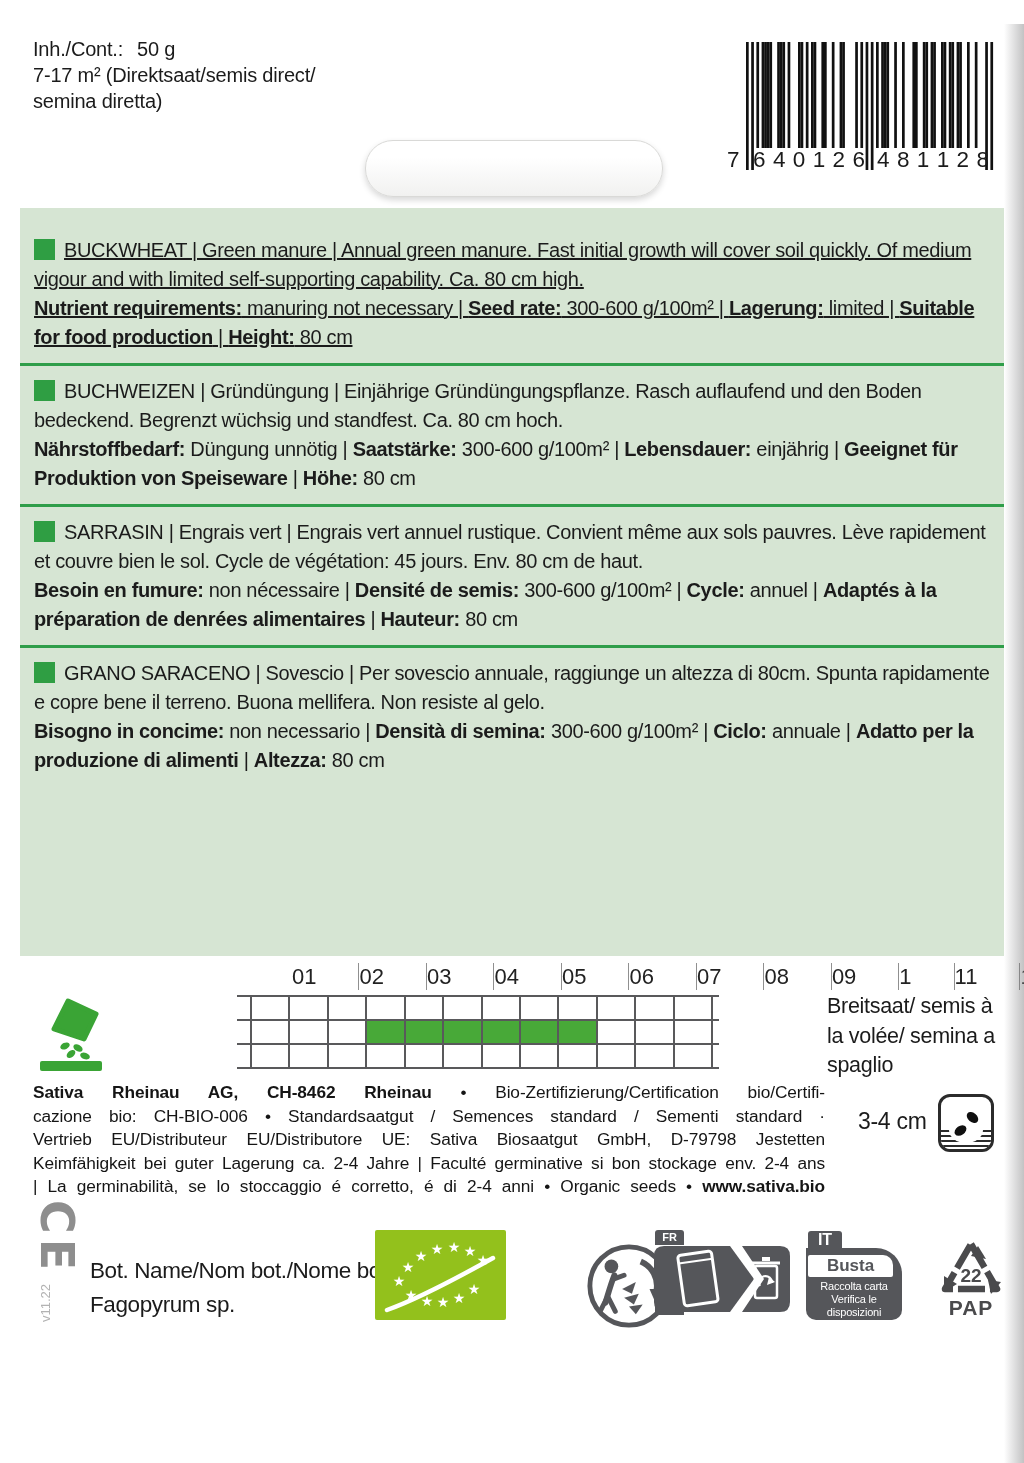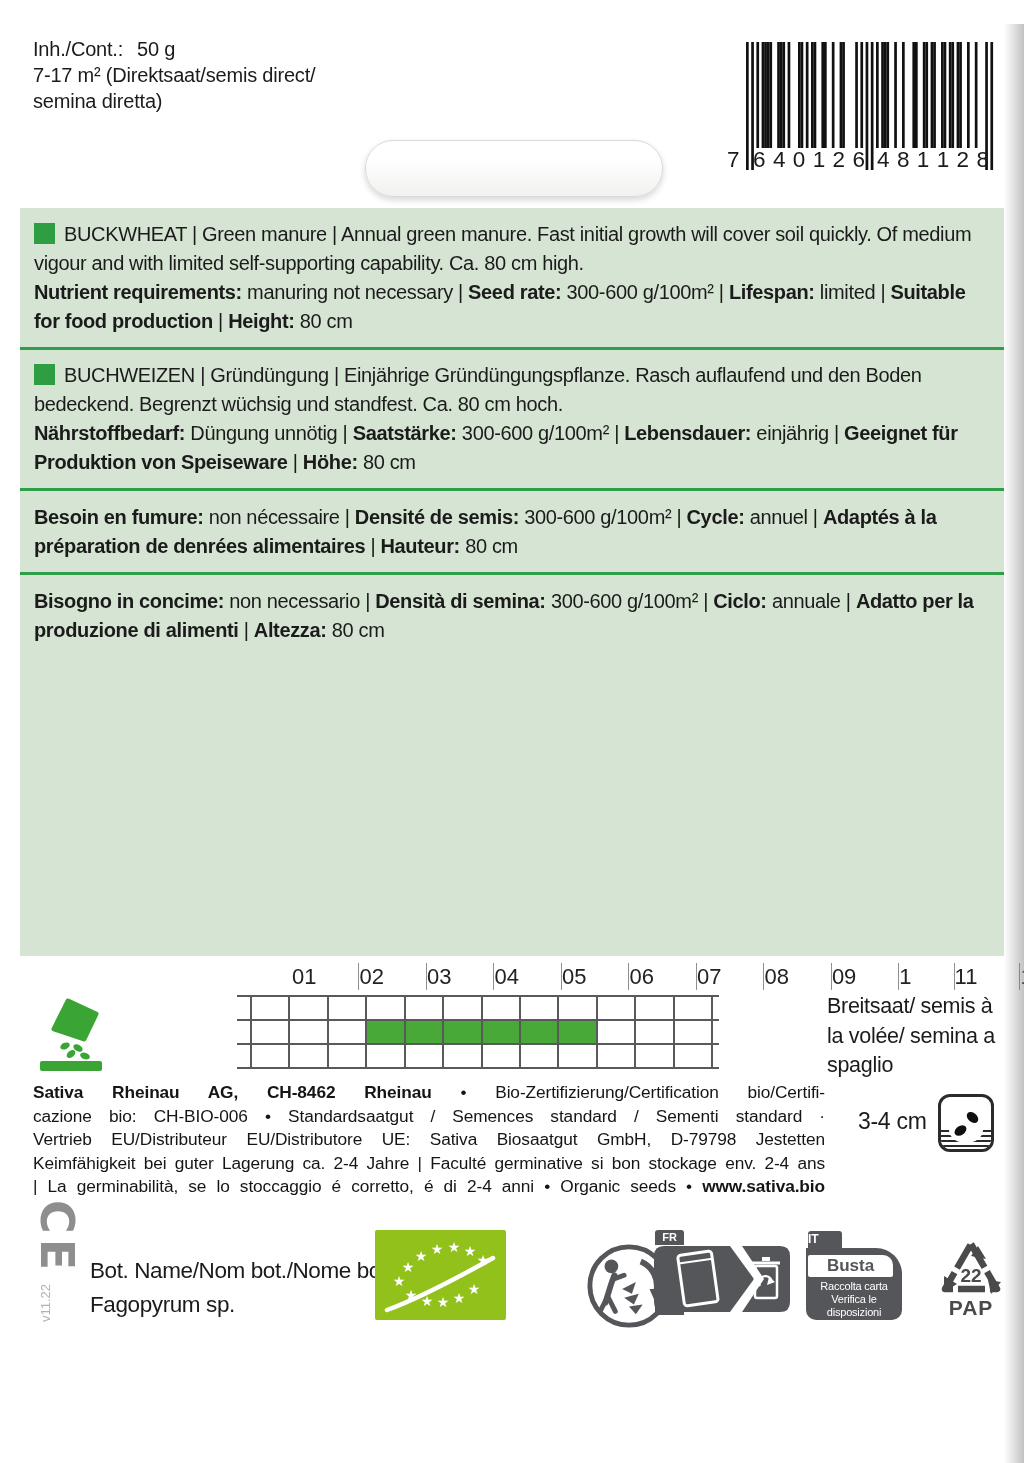--- a/index.html
+++ b/index.html
@@ -15,21 +15,21 @@
   .bdigits{position:absolute;top:147px;display:flex;justify-content:space-between;font-size:22.5px;}
   #bd-left{left:753px;width:112px;}
   #bd-right{left:877px;width:112px;}
   
   .hang-slot{position:absolute;left:365px;top:140px;width:296px;height:55px;border-radius:28px;
              background:linear-gradient(180deg,#ffffff 30%,#f1f1f0);border:1px solid #d9d9d7;
              box-shadow:0 3px 6px rgba(0,0,0,.16), inset 0 1px 0 #fff;}
   
   .info-box{position:absolute;left:20px;top:208px;width:984px;height:748px;background:var(--boxbg);box-sizing:border-box;}
   .section{padding:11px 14px 12px;border-top:3px solid var(--rule);}
-  .section:first-child{border-top:none;padding-top:12px;}
+  .section:first-child{border-top:none;padding-top:28px;text-decoration:underline;}
   .intro,.details{margin:0;font-size:20px;line-height:28.5px;letter-spacing:-0.35px;}
   .details{margin-top:1px;}
   .bullet{display:inline-block;width:21px;height:21px;background:var(--bullet);margin-right:9px;vertical-align:-3px;}
   
   .cal-head{position:absolute;left:250px;top:963px;width:463px;display:flex;font-size:22px;line-height:27px;color:#222;}
   .cal-head .m{flex:1;text-align:center;margin-left:42px;}
   .cal-head .m + .m{border-left:1.5px solid #909090;}
   .cal-grid{position:absolute;left:237px;top:995px;width:482px;}
   .cal-row{height:22px;border-top:2px solid #59595b;position:relative;}
   .cal-row:last-child{border-bottom:2px solid #59595b;}
@@ -58,22 +58,22 @@
       color:#b3b3b3;font-size:13px;}
   .botlabel{position:absolute;left:90px;top:1258px;font-size:22.5px;letter-spacing:-0.4px;}
   .botname{position:absolute;left:90px;top:1292px;font-size:22.5px;letter-spacing:-0.4px;}
   .eulogo{position:absolute;left:375px;top:1230px;width:131px;height:90px;background:var(--eu);border-radius:2px;}
   .triman{position:absolute;left:585px;top:1242px;}
   .dtags{position:absolute;left:655px;top:1230px;display:flex;gap:20px;flex-direction:column;}
   .dtag{width:29px;height:15px;background:var(--dark);color:#fff;font-size:11px;font-weight:bold;
         text-align:center;line-height:15px;border-radius:3px 3px 0 0;}
   .dpanel{position:absolute;left:652px;top:1246px;}
   .busta{position:absolute;left:806px;top:1231px;}
-  .busta .tab{width:34px;height:17px;margin-left:2px;background:var(--dark);color:#fff;font-size:12px;
-        font-weight:bold;text-align:left;line-height:17px;border-radius:3px 3px 0 0;}
+  .busta .tab{width:34px;height:17px;margin-left:2px;background:var(--dark);color:#fff;font-size:16px;
+        font-weight:bold;text-align:center;line-height:17px;border-radius:3px 3px 0 0;}
   .bmain{width:96px;height:72px;background:var(--dark);border-radius:0 26px 10px 10px;position:relative;}
   .bband{position:absolute;top:7px;left:2px;right:9px;height:22px;background:#fff;border-radius:2px 10px 2px 2px;
          color:var(--dark);font-weight:bold;font-size:17px;text-align:center;line-height:22px;}
   .blines{position:absolute;top:32px;left:0;right:0;color:#fff;font-size:11px;font-weight:normal;
           text-align:center;line-height:12.8px;letter-spacing:-0.2px;}
   .pap{position:absolute;left:938px;top:1238px;width:66px;text-align:center;color:#4a4a4c;}
   .pap .material{font-size:21px;font-weight:bold;margin-top:-4px;letter-spacing:1px;}
   
   .edge{position:absolute;right:0;top:24px;width:20px;height:1439px;
         background:linear-gradient(to right, rgba(130,130,130,0), rgba(120,120,122,0.45));}
@@ -154,30 +154,32 @@
       <span>1</span>
       <span>2</span>
       <span>8</span>
     </div>
 
   <div class="hang-slot"></div>
 
   <div class="info-box" id="info-box">
       <div class="section">
         <p class="intro"><span class="bullet"></span>BUCKWHEAT | Green manure | Annual green manure. Fast initial growth will cover soil quickly. Of medium vigour and with limited self-supporting capability. Ca. 80 cm high.</p>
-        <p class="details"><b>Nutrient requirements:</b><span> manuring not necessary | </span><b>Seed rate:</b><span> 300-600 g/100m² | </span><b>Lifespan:</b><span> limited | </span><b>Suitable for food production</b><span>  | </span><b>Height:</b><span> 80 cm</span></p>
+        <p class="details"><b>Nutrient requirements:</b><span> manuring not necessary | </span><b>Seed rate:</b><span> 300-600 g/100m² | </span><b>Lagerung:</b><span> limited | </span><b>Suitable for food production</b><span>  | </span><b>Height:</b><span> 80 cm</span></p>
       </div>
       <div class="section">
         <p class="intro"><span class="bullet"></span>BUCHWEIZEN | Gründüngung | Einjährige Gründüngungspflanze. Rasch auflaufend und den Boden bedeckend. Begrenzt wüchsig und standfest. Ca. 80 cm hoch.</p>
         <p class="details"><b>Nährstoffbedarf:</b><span> Düngung unnötig | </span><b>Saatstärke:</b><span> 300-600 g/100m² | </span><b>Lebensdauer:</b><span> einjährig | </span><b>Geeignet für Produktion von Speiseware</b><span>  | </span><b>Höhe:</b><span> 80 cm</span></p>
       </div>
       <div class="section">
+        <p class="intro"><span class="bullet"></span>SARRASIN | Engrais vert | Engrais vert annuel rustique. Convient même aux sols pauvres. Lève rapidement et couvre bien le sol. Cycle de végétation: 45 jours. Env. 80 cm de haut.</p>
         <p class="details"><b>Besoin en fumure:</b><span> non nécessaire | </span><b>Densité de semis:</b><span> 300-600 g/100m² | </span><b>Cycle:</b><span> annuel | </span><b>Adaptés à la préparation de denrées alimentaires</b><span>  | </span><b>Hauteur:</b><span> 80 cm</span></p>
       </div>
       <div class="section">
+        <p class="intro"><span class="bullet"></span>GRANO SARACENO | Sovescio | Per sovescio annuale, raggiunge un altezza di 80cm. Spunta rapidamente e copre bene il terreno. Buona mellifera. Non resiste al gelo.</p>
         <p class="details"><b>Bisogno in concime:</b><span> non necessario | </span><b>Densità di semina:</b><span> 300-600 g/100m² | </span><b>Ciclo:</b><span> annuale | </span><b>Adatto per la produzione di alimenti</b><span>  | </span><b>Altezza:</b><span> 80 cm</span></p>
       </div>
     </div>
 
   <div class="cal-head" id="cal-head">
       <div class="m">01</div>
       <div class="m">02</div>
       <div class="m">03</div>
       <div class="m">04</div>
       <div class="m">05</div>

